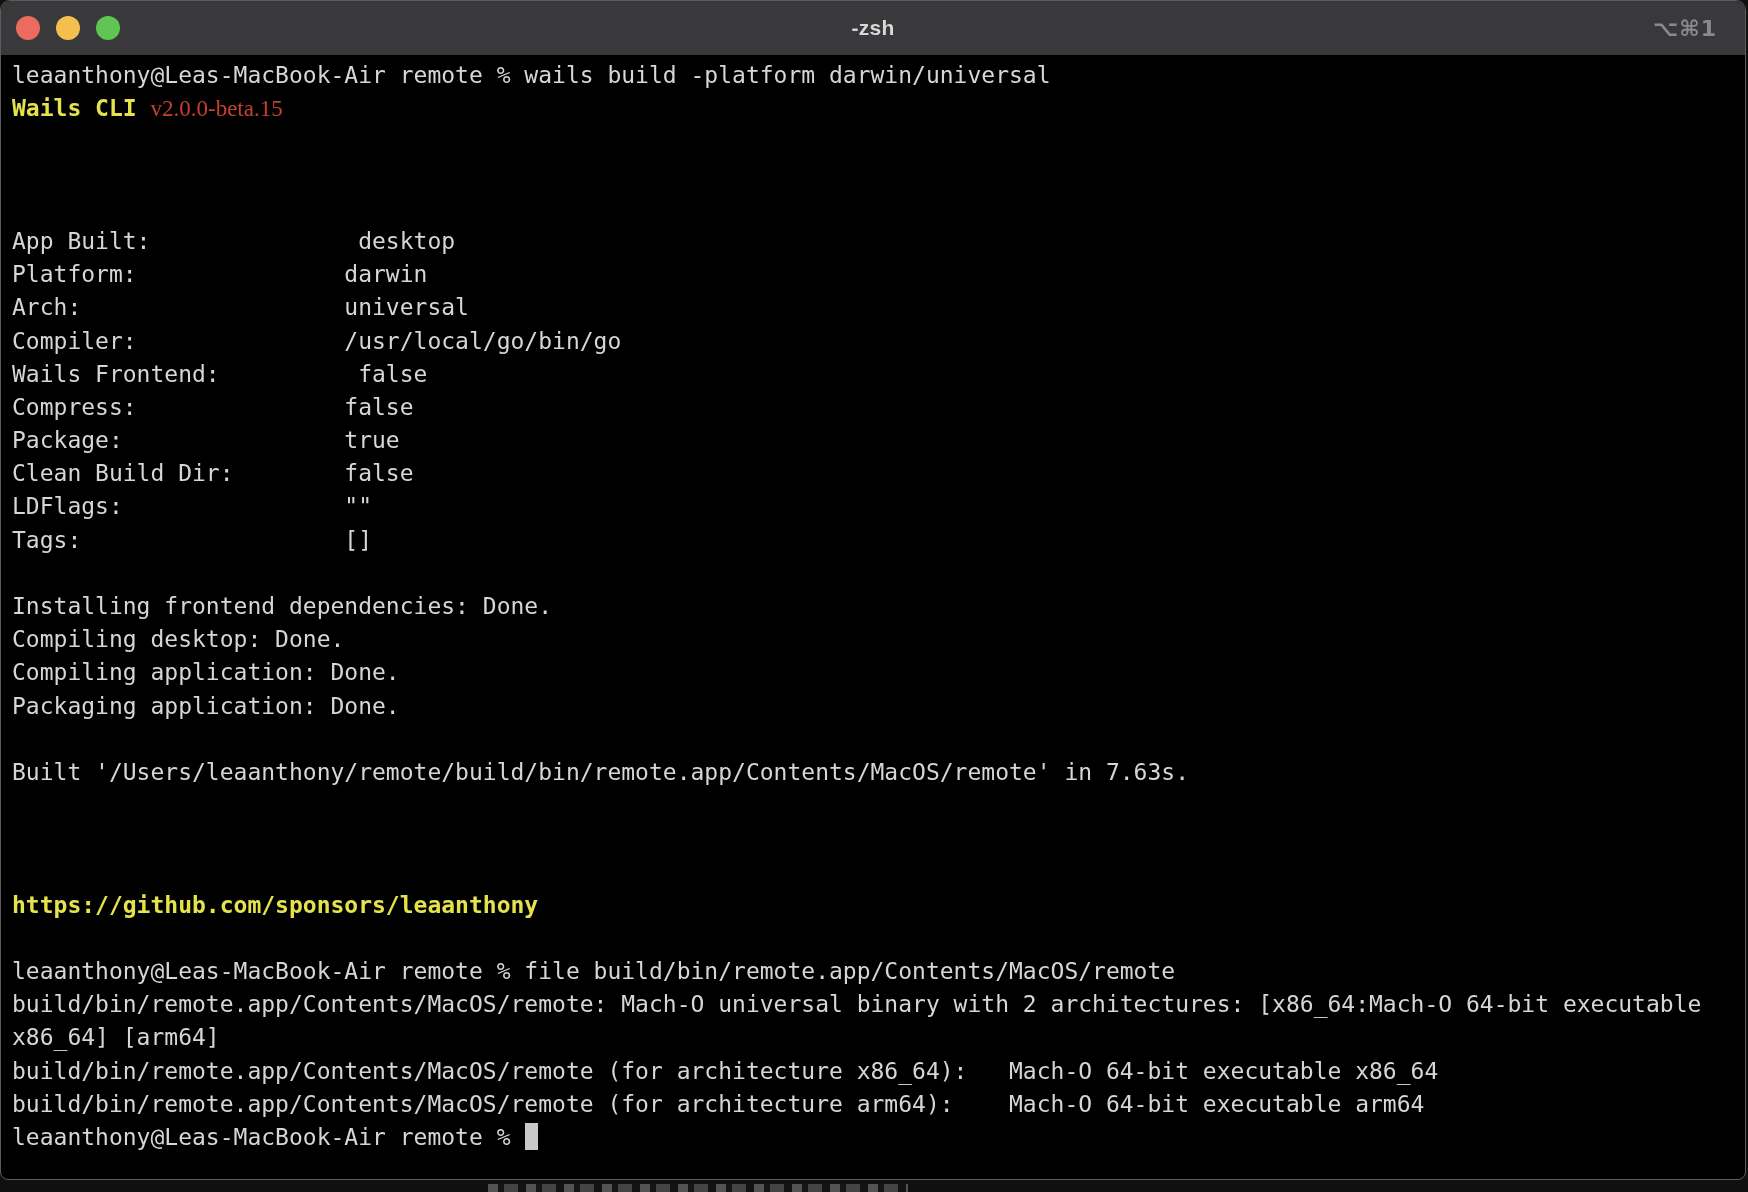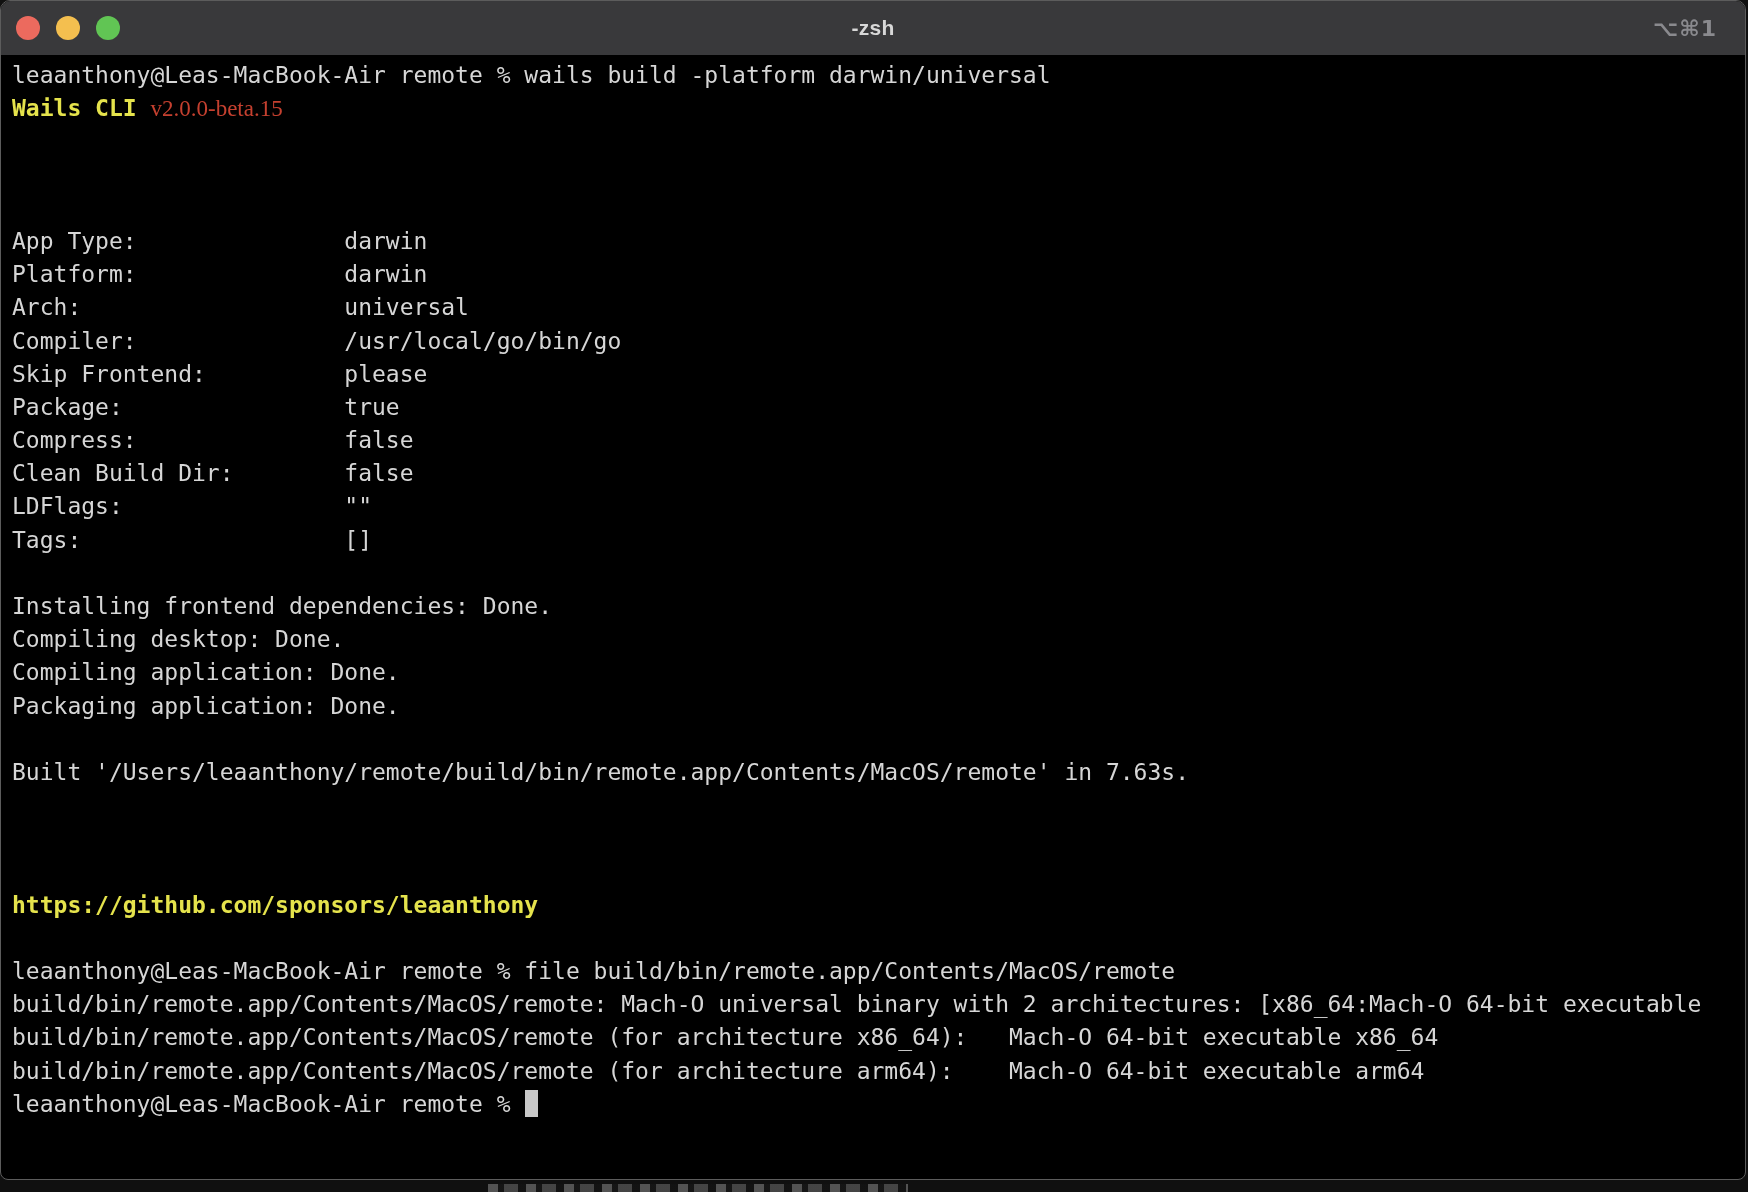--- a/index.html
+++ b/index.html
@@ -70,44 +70,45 @@
     <div class="win-title">-zsh</div>
     <div class="win-shortcut">⌥⌘1</div>
   </div>
 
   <div class="terminal">
       <div class="term-line"><span class="seg-default">leaanthony@Leas-MacBook-Air remote % wails build -platform darwin/universal</span></div>
       <div class="term-line"><span class="seg-yellow">Wails CLI </span><span class="seg-red">v2.0.0-beta.15</span></div>
       <div class="term-line"></div>
       <div class="term-line"></div>
       <div class="term-line"></div>
-      <div class="term-line"><span class="seg-default">App Type:               darwin</span></div>
+      <div class="term-line"><span class="seg-default">App Built:               desktop</span></div>
       <div class="term-line"><span class="seg-default">Platform:               darwin</span></div>
       <div class="term-line"><span class="seg-default">Arch:                   universal</span></div>
       <div class="term-line"><span class="seg-default">Compiler:               /usr/local/go/bin/go</span></div>
-      <div class="term-line"><span class="seg-default">Skip Frontend:          please</span></div>
+      <div class="term-line"><span class="seg-default">Wails Frontend:          false</span></div>
+      <div class="term-line"><span class="seg-default">Compress:               false</span></div>
       <div class="term-line"><span class="seg-default">Package:                true</span></div>
-      <div class="term-line"><span class="seg-default">Compress:               false</span></div>
       <div class="term-line"><span class="seg-default">Clean Build Dir:        false</span></div>
       <div class="term-line"><span class="seg-default">LDFlags:                ""</span></div>
       <div class="term-line"><span class="seg-default">Tags:                   []</span></div>
       <div class="term-line"></div>
       <div class="term-line"><span class="seg-default">Installing frontend dependencies: Done.</span></div>
       <div class="term-line"><span class="seg-default">Compiling desktop: Done.</span></div>
       <div class="term-line"><span class="seg-default">Compiling application: Done.</span></div>
       <div class="term-line"><span class="seg-default">Packaging application: Done.</span></div>
       <div class="term-line"></div>
       <div class="term-line"><span class="seg-default">Built '/Users/leaanthony/remote/build/bin/remote.app/Contents/MacOS/remote' in 7.63s.</span></div>
       <div class="term-line"></div>
       <div class="term-line"></div>
       <div class="term-line"></div>
       <div class="term-line"><span class="seg-yellow">https://github.com/sponsors/leaanthony</span></div>
       <div class="term-line"></div>
       <div class="term-line"><span class="seg-default">leaanthony@Leas-MacBook-Air remote % file build/bin/remote.app/Contents/MacOS/remote</span></div>
       <div class="term-line"><span class="seg-default">build/bin/remote.app/Contents/MacOS/remote: Mach-O universal binary with 2 architectures: [x86_64:Mach-O 64-bit executable</span></div>
+      <div class="term-line"><span class="seg-default">x86_64] [arm64]</span></div>
       <div class="term-line"><span class="seg-default">build/bin/remote.app/Contents/MacOS/remote (for architecture x86_64):   Mach-O 64-bit executable x86_64</span></div>
       <div class="term-line"><span class="seg-default">build/bin/remote.app/Contents/MacOS/remote (for architecture arm64):    Mach-O 64-bit executable arm64</span></div>
       <div class="term-line"><span class="seg-default">leaanthony@Leas-MacBook-Air remote % </span><span class="cursor"></span></div>
     </div>
 
 </div>
 
 <div class="bg-sliver"></div>
 
 </body></html>

